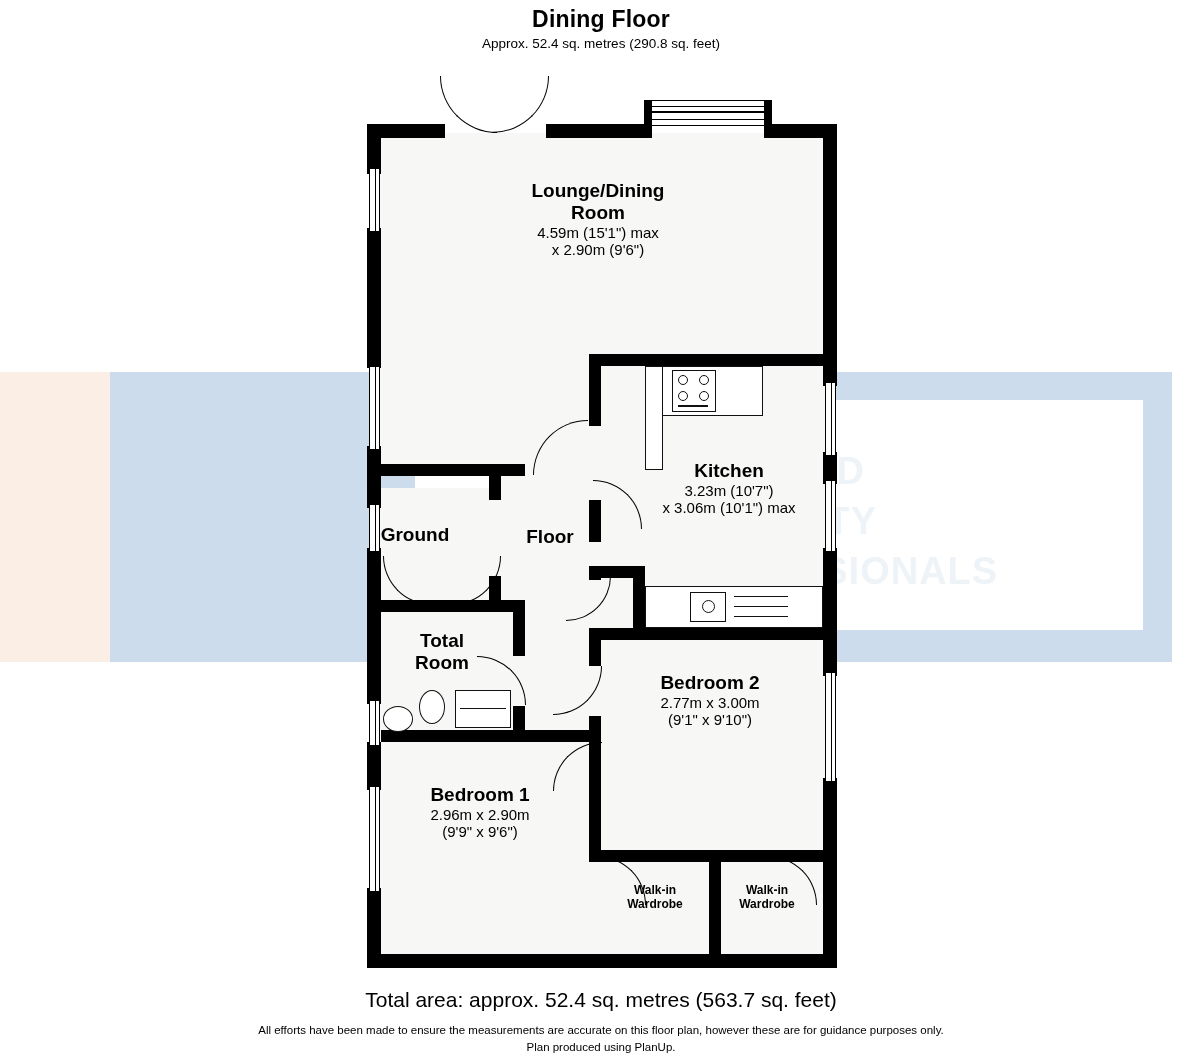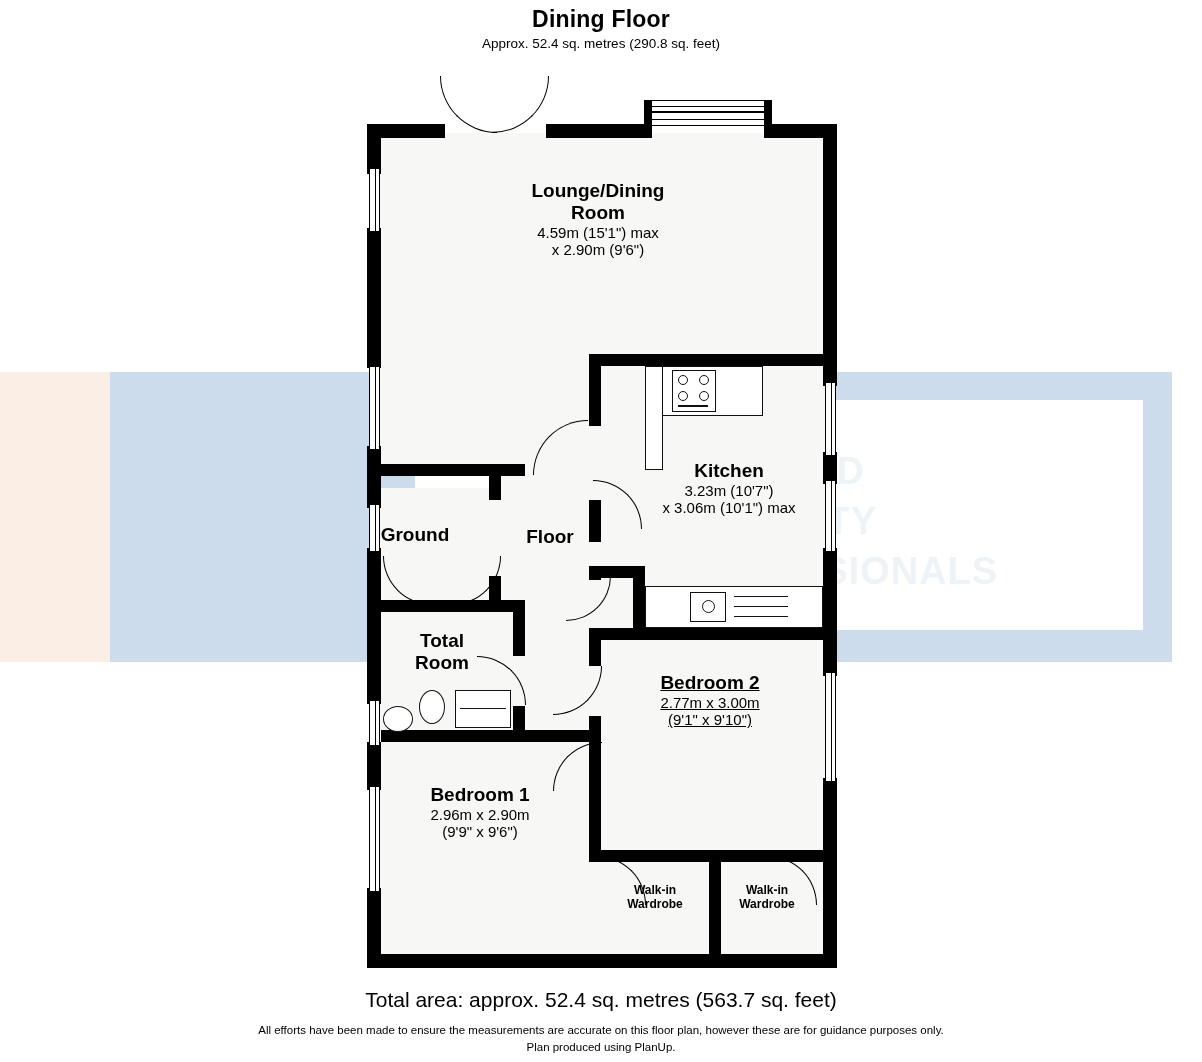--- a/index.html
+++ b/index.html
@@ -342,21 +342,21 @@
 
   <div class="label" style="left:495px; top:526px; width:110px;">
     <span class="name">Floor</span>
   </div>
 
   <div class="label" style="left:372px; top:630px; width:140px;">
     <span class="name">Total</span>
     <span class="name">Room</span>
   </div>
 
-  <div class="label" style="left:565px; top:672px; width:290px;text-decoration:underline;">
+  <div class="label" style="left:565px; top:672px; width:290px;">
     <span class="name">Bedroom 2</span>
     <span class="dims">2.77m x 3.00m</span>
     <span class="dims">(9'1" x 9'10")</span>
   </div>
 
   <div class="label" style="left:340px; top:784px; width:280px;">
     <span class="name">Bedroom 1</span>
     <span class="dims">2.96m x 2.90m</span>
     <span class="dims">(9'9" x 9'6")</span>
   </div>

